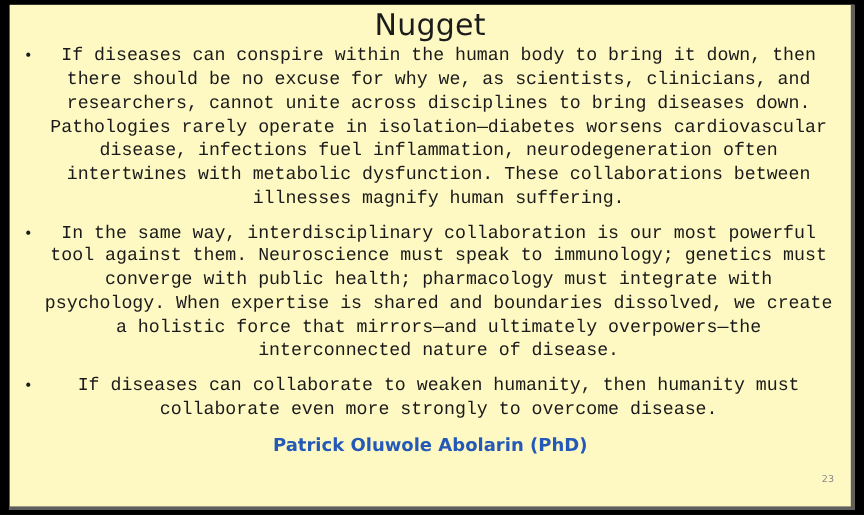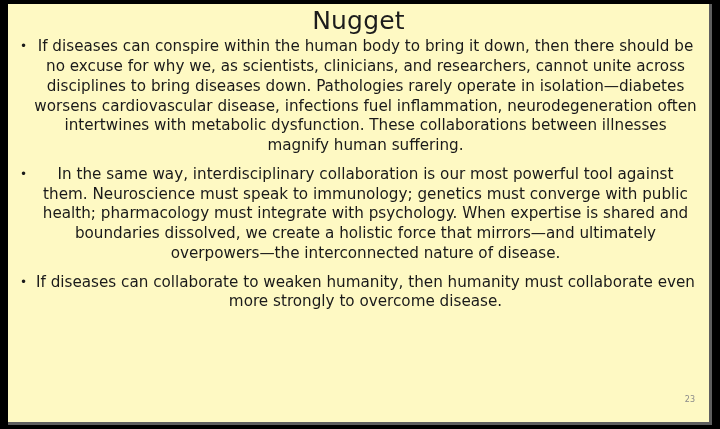--- a/index.html
+++ b/index.html
@@ -58,20 +58,21 @@
   .bullet .dot {
     position: absolute;
     left: 0;
     top: 0;
     font-size: 12px;
     line-height: 1.55;
     color: #1a1a1a;
   }
   .bullet p {
     margin: 0;
+    font-family: Liberation Mono, monospace;
   }
   .author {
     text-align: center;
     color: #2459b8;
     font-size: 15px;
     font-weight: bold;
     margin-top: 10px;
   }
   .page-number {
     position: absolute;
@@ -98,16 +99,17 @@
       <li class="bullet">
         <span class="dot">•</span>
         <p>In the same way, interdisciplinary collaboration is our most powerful tool against them. Neuroscience must speak to immunology; genetics must converge with public health; pharmacology must integrate with psychology. When expertise is shared and boundaries dissolved, we create a holistic force that mirrors—and ultimately overpowers—the interconnected nature of disease.</p>
       </li>
       <li class="bullet">
         <span class="dot">•</span>
         <p>If diseases can collaborate to weaken humanity, then humanity must collaborate even more strongly to overcome disease.</p>
       </li>
     </ul>
 
+    <div class="author">Patrick Oluwole Abolarin (PhD)</div>
 
     <div class="page-number">23</div>
   </div>
 </div>
 
 </body></html>

